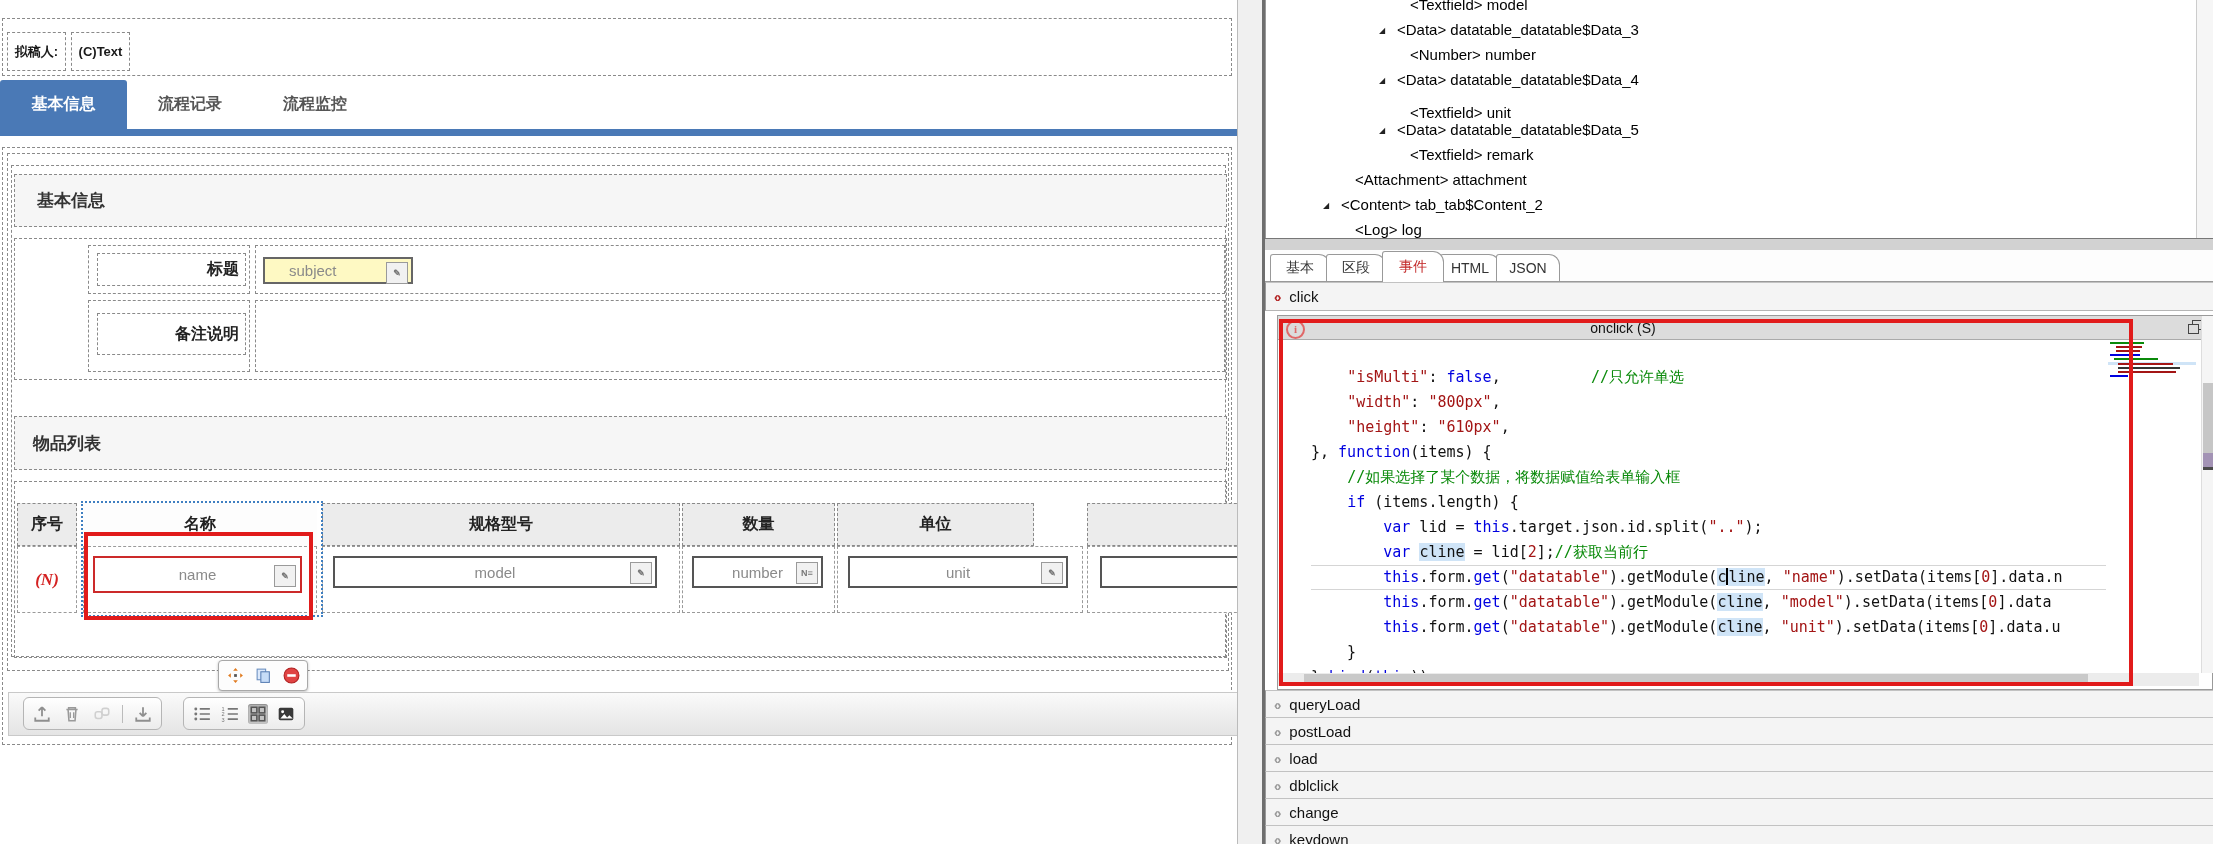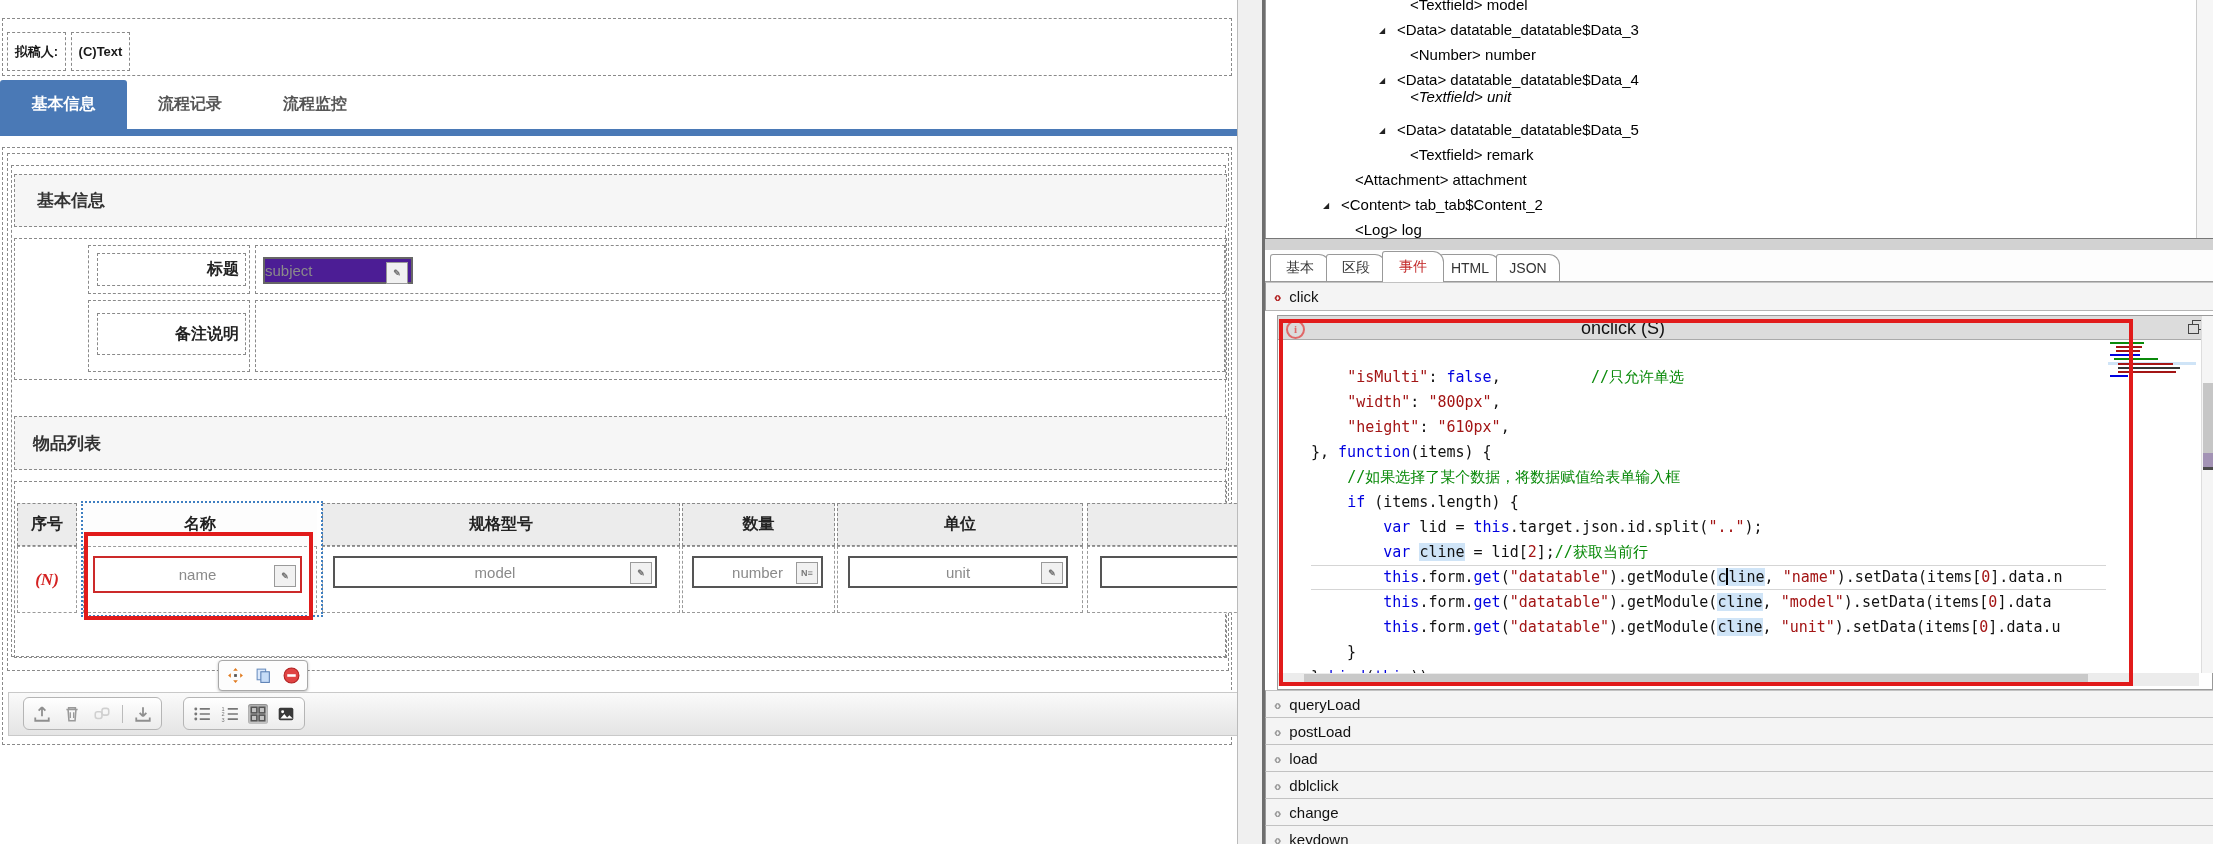--- a/index.html
+++ b/index.html
@@ -10,21 +10,21 @@
   #left-panel{left:0;top:0;width:1237px;height:844px;overflow:hidden;background:#fff;margin-top:16px;}
   .dashed{border:1px dashed #8a8a8a;}
   .drafter-box{font-size:13px;font-weight:bold;display:flex;align-items:center;justify-content:center;background:#fff;}
   .ptab{display:flex;align-items:center;justify-content:center;font-size:16px;font-weight:bold;cursor:pointer;}
   .ptab.active{background:#4a79b6;color:#fff;border-radius:3px 3px 0 0;}
   .ptab.inactive{color:#555;}
   .blue-bar{background:#4a79b6;}
   .sec-head{background:#f6f6f6;display:flex;align-items:center;}
   .sec-title{font-size:17px;font-weight:bold;color:#333;padding-left:22px;}
   .lbl-inner{display:flex;align-items:center;justify-content:flex-end;font-size:16px;font-weight:bold;color:#222;padding-right:6px;}
-  .tinput{background:#4c1d95;border:2px solid #666;display:flex;align-items:center;font-size:15px;color:#8a8a8a;padding-left:0;box-sizing:border-box;}
+  .tinput{background:#fef9c3;border:2px solid #666;display:flex;align-items:center;font-size:15px;color:#8a8a8a;padding-left:24px;box-sizing:border-box;}
   .mini-icon{position:absolute;width:20px;height:20px;border:1px solid #9a9a9a;background:#f1f1f1;color:#777;
              font-size:9px;font-weight:bold;display:flex;align-items:center;justify-content:center;letter-spacing:0;}
   .th-cell{background:#ececec;border:1px dashed #8a8a8a;display:flex;align-items:center;justify-content:center;
            font-size:16px;font-weight:bold;color:#222;box-sizing:border-box;}
   .td-cell{background:#fff;border:1px dashed #9a9a9a;box-sizing:border-box;}
   .cell-input{background:#fff;border:2px solid #555;display:flex;align-items:center;justify-content:center;
               font-size:15px;color:#8a8a8a;box-sizing:border-box;}
   .red-annot{border:4px solid #e11b1b;pointer-events:none;z-index:60;}
   .blue-select{border:2px dotted #3f7fc1;pointer-events:none;z-index:5;}
   .row-marker{color:#d42222;font-style:italic;font-weight:bold;font-size:17px;font-family:"Liberation Serif",serif;}
@@ -51,21 +51,21 @@
         border-radius:3px 11px 0 0;display:flex;align-items:center;justify-content:center;
         font-size:14px;color:#333;cursor:pointer;z-index:2;}
   .rtab.active{height:30px;top:1px;color:#c22525;z-index:4;background:#fff;}
   .ev-row{position:absolute;left:0;width:948px;background:#f4f4f4;border-top:1px solid #c2c2c2;border-bottom:1px solid #b5b5b5;
           display:flex;align-items:center;font-size:15px;color:#111;cursor:pointer;border-left:1px solid #999;}
   .ev-glyph{font-weight:bold;font-size:14px;letter-spacing:-2px;margin:0 10px 0 8px;color:#9a9a9a;}
   .ev-glyph.has-code{color:#b32424;}
   
   #editor{left:12px;top:315px;width:936px;height:375px;background:#fff;border:1px solid #9a9a9a;box-sizing:border-box;}
   #ed-title{position:absolute;left:0;top:0;width:100%;height:24px;background:#dcdcdc;border-bottom:1px solid #aaa;box-sizing:border-box;}
-  #ed-title-text{position:absolute;left:0;top:0;width:690px;height:24px;line-height:24px;text-align:center;font-size:18px;color:#111;}
+  #ed-title-text{position:absolute;left:0;top:0;width:690px;height:24px;line-height:24px;text-align:center;font-size:14px;color:#111;}
   .info-icon{position:absolute;left:8px;top:4px;width:15px;height:15px;border:2px solid #e06868;border-radius:50%;
              color:#e06868;font-size:11px;font-weight:bold;line-height:15px;text-align:center;font-family:"Liberation Serif",serif;}
   .restore-icon{position:absolute;right:10px;top:4px;width:14px;height:14px;}
   .restore-icon .b{position:absolute;border:1.5px solid #444;background:#dcdcdc;width:9px;height:8px;}
   #code-area{position:absolute;left:0;top:24px;width:828px;height:333px;overflow:hidden;background:#fff;}
   #gutter{position:absolute;left:0;top:24px;width:26px;height:333px;background:#fff;border-right:1px solid #e0e0e0;}
   .cl{position:absolute;left:33px;right:0;height:25px;line-height:25px;white-space:pre;
       font-family:"DejaVu Sans Mono",monospace;font-size:15px;color:#111;}
   .cl.active{border-top:1px solid #d5d5d5;border-bottom:1px solid #d5d5d5;height:23px;line-height:23px;}
   .tk-p{color:#111;} .tk-k{color:#0000e0;} .tk-s{color:#a31515;} .tk-c{color:#0a8a0a;} .tk-n{color:#a31515;}
@@ -145,21 +145,21 @@
       </div>
     <div class="abs th-cell" style="left:83px;top:487px;width:234px;height:43px;background:#fdfdfd;border-style:none;">
       <span>名称</span>
       </div>
     <div class="abs th-cell" style="left:322px;top:487px;width:358px;height:43px;">
       <span>规格型号</span>
       </div>
     <div class="abs th-cell" style="left:682px;top:487px;width:153px;height:43px;">
       <span>数量</span>
       </div>
-    <div class="abs th-cell" style="left:837px;top:487px;width:246px;height:43px;">
+    <div class="abs th-cell" style="left:837px;top:487px;width:197px;height:43px;">
       <span>单位</span>
       </div>
     <div class="abs th-cell" style="left:1087px;top:487px;width:160px;height:43px;"></div>
 
     <div class="abs td-cell" style="left:17px;top:530px;width:60px;height:67px;display:flex;align-items:center;justify-content:center;">
       <span class="row-marker">(N)</span>
     </div>
     <div class="abs td-cell" style="left:83px;top:530px;width:234px;height:67px;"></div>
     <div class="abs td-cell" style="left:322px;top:530px;width:358px;height:67px;"></div>
     <div class="abs td-cell" style="left:682px;top:530px;width:153px;height:67px;"></div>
@@ -286,21 +286,21 @@
           <span class="tree-arrow" style="left: 112px;">◢</span>
           <span class="tree-label" style="left: 130px;">&lt;Data&gt; datatable_datatable$Data_3</span>
         </div>
         <div class="tree-row" style="top: 42px;">
           <span class="tree-label" style="left: 143px;">&lt;Number&gt; number</span>
         </div>
         <div class="tree-row" style="top: 67px;">
           <span class="tree-arrow" style="left: 112px;">◢</span>
           <span class="tree-label" style="left: 130px;">&lt;Data&gt; datatable_datatable$Data_4</span>
         </div>
-        <div class="tree-row" style="top: 84px; font-style: italic;">
+        <div class="tree-row" style="top: 100px;">
           <span class="tree-label" style="left: 143px;">&lt;Textfield&gt; unit</span>
         </div>
         <div class="tree-row" style="top: 117px;">
           <span class="tree-arrow" style="left: 112px;">◢</span>
           <span class="tree-label" style="left: 130px;">&lt;Data&gt; datatable_datatable$Data_5</span>
         </div>
         <div class="tree-row" style="top: 142px;">
           <span class="tree-label" style="left: 143px;">&lt;Textfield&gt; remark</span>
         </div>
         <div class="tree-row" style="top: 167px;">

